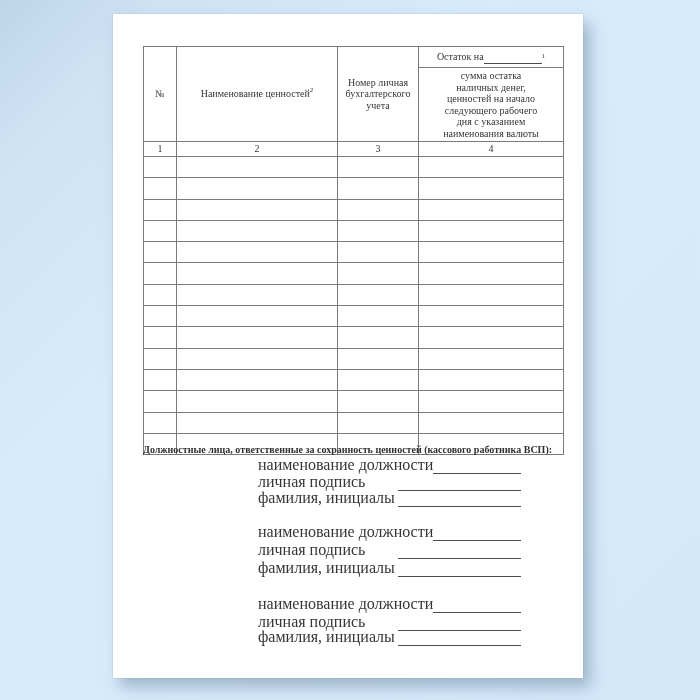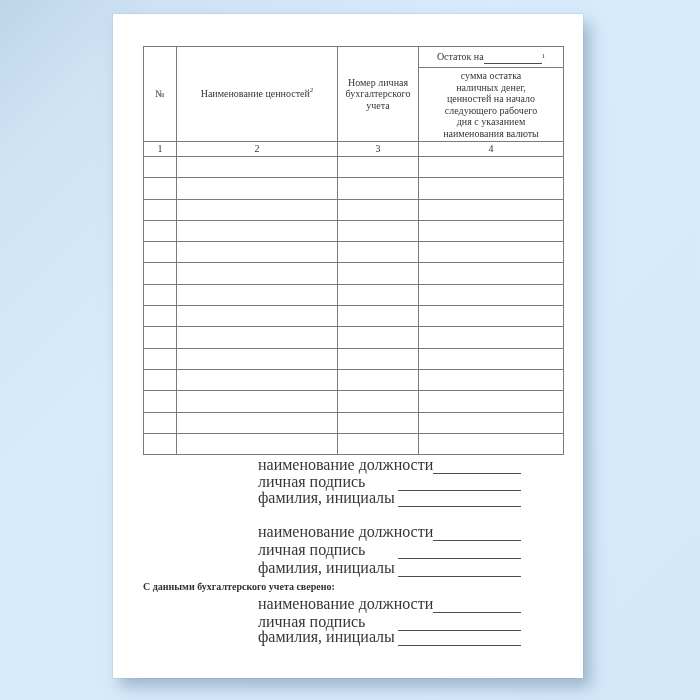--- a/index.html
+++ b/index.html
@@ -165,20 +165,21 @@
         </tr>
         <tr class="body-row">
           <td></td>
           <td></td>
           <td></td>
           <td></td>
         </tr>
       </tbody>
   </table>
 
+  <div class="sig-heading" style="top:430px">Должностные лица, ответственные за сохранность ценностей (кассового работника ВСП):</div>
 
   <div class="sig-row" style="top:447px">
     <span class="sig-label">наименование должности</span>
     <span class="sig-line"></span>
   </div>
   <div class="sig-row" style="top:464px">
     <span class="sig-label">личная подпись</span>
     <span class="sig-line"></span>
   </div>
   <div class="sig-row" style="top:480px">
@@ -192,21 +193,20 @@
   </div>
   <div class="sig-row" style="top:532px">
     <span class="sig-label">личная подпись</span>
     <span class="sig-line"></span>
   </div>
   <div class="sig-row" style="top:550px">
     <span class="sig-label">фамилия, инициалы</span>
     <span class="sig-line"></span>
   </div>
 
-  <div class="sig-heading" style="top:567px">С данными бухгалтерского учета сверено:</div>
 
   <div class="sig-row" style="top:586px">
     <span class="sig-label">наименование должности</span>
     <span class="sig-line"></span>
   </div>
   <div class="sig-row" style="top:604px">
     <span class="sig-label">личная подпись</span>
     <span class="sig-line"></span>
   </div>
   <div class="sig-row" style="top:619px">

